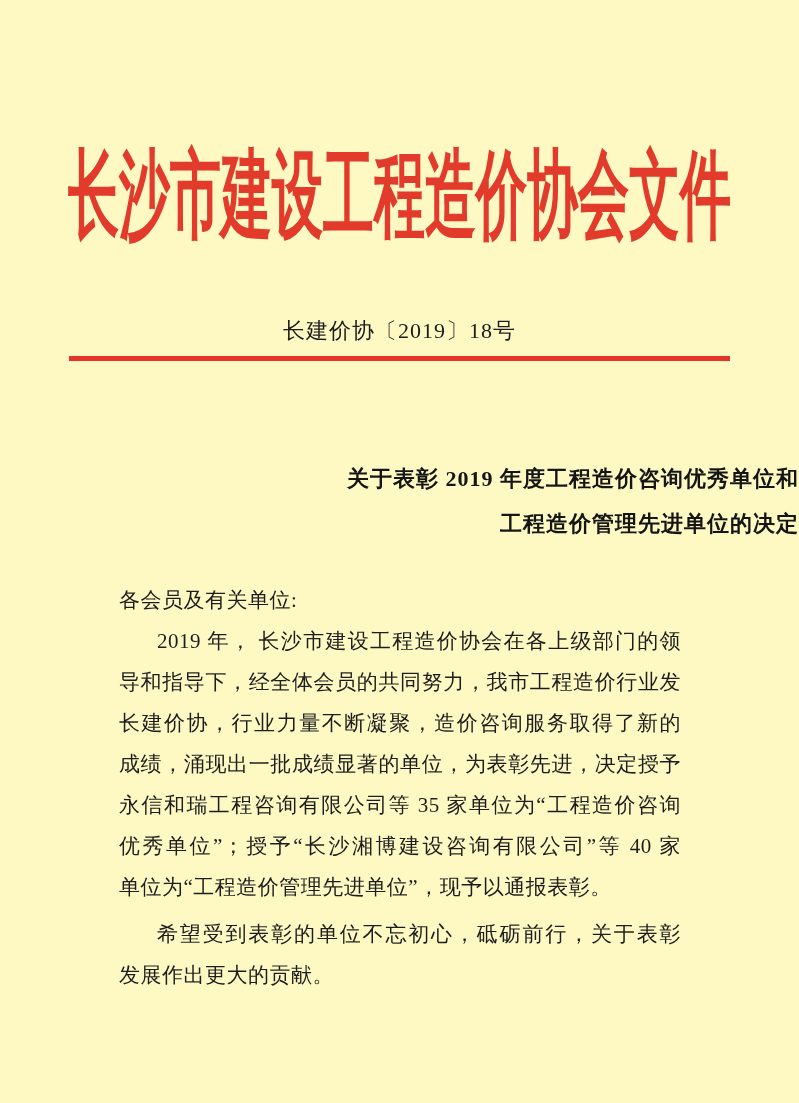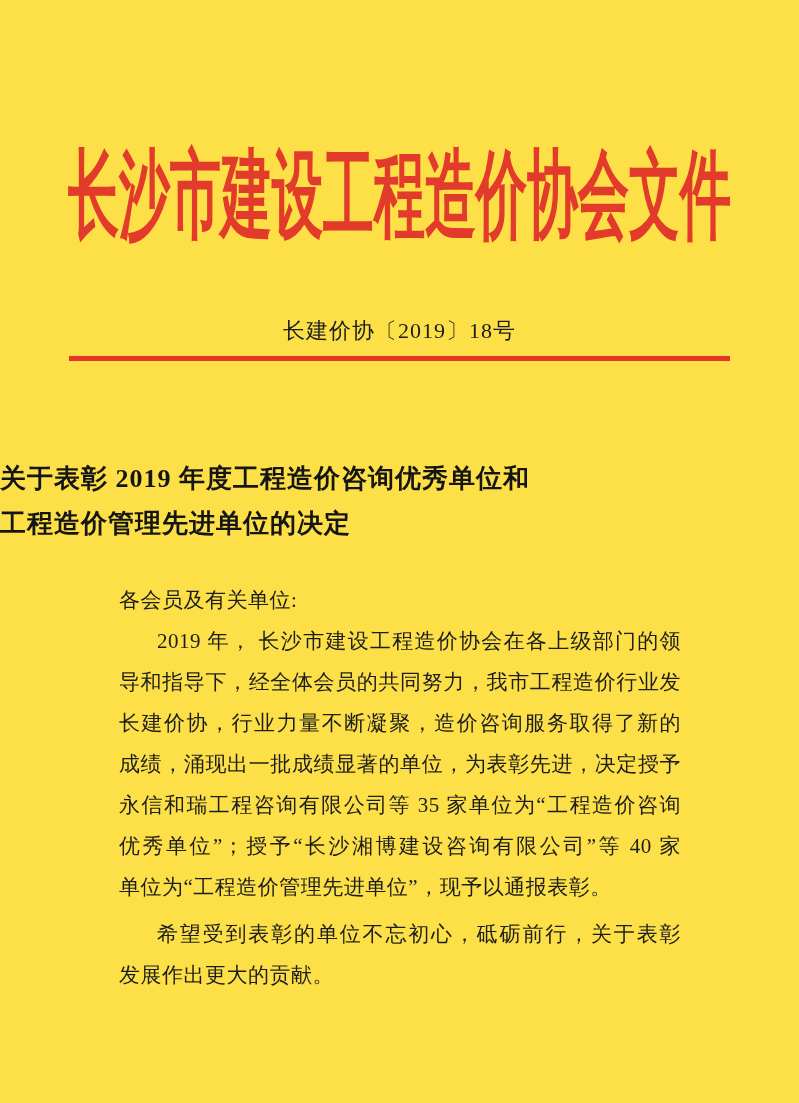--- a/index.html
+++ b/index.html
@@ -5,21 +5,21 @@
   html, body {
     margin: 0;
     padding: 0;
     background: #e9e9e9;
   }
   .page {
     position: relative;
     width: 799px;
     height: 1103px;
     margin: 0 auto;
-    background: #fde047;
+    background: #fef9c3;
     overflow: hidden;
     font-family: "Liberation Serif", "DejaVu Serif", serif;
     color: #1d1d1d;
   }
   
   .red-header {
     position: absolute;
     top: 171px;
     left: 0;
     right: 0;
@@ -53,23 +53,23 @@
     width: 661px;
     height: 5px;
     background: #e5342a;
   }
   
   .doc-title {
     position: absolute;
     top: 456px;
     left: 0;
     right: 0;
-    text-align: left;
+    text-align: right;
     font-weight: bold;
-    font-size: 26px;
+    font-size: 22px;
     line-height: 45px;
     color: #151515;
     letter-spacing: 1px;
   }
   
   .body-block {
     position: absolute;
     top: 580px;
     left: 119px;
     width: 562px;

